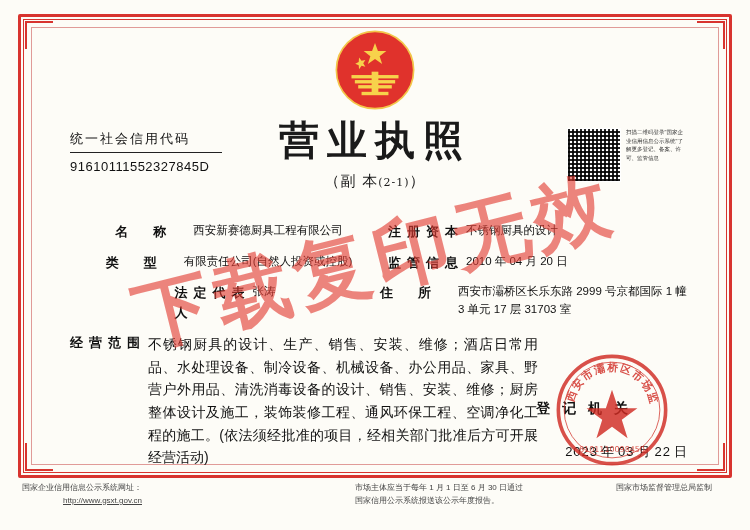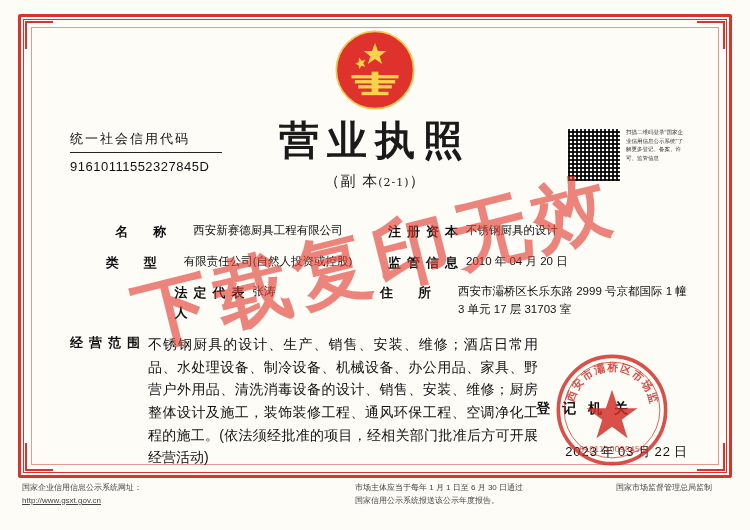--- a/index.html
+++ b/index.html
@@ -395,21 +395,21 @@
 
   <div class="date-line">
     <span class="num">2023</span><span>年</span><span class="num">03</span><span>月</span><span class="num">22</span><span>日</span>
   </div>
 
   <div class="watermark">下载复印无效</div>
 
   <div class="footer">
     <div class="f-left">
       <div>国家企业信用信息公示系统网址：</div>
-      <div style="text-decoration:underline;">http://www.gsxt.gov.cn</div>
+      <div style="text-decoration:underline;text-align:right;">http://www.gsxt.gov.cn</div>
     </div>
     <div class="f-center">
       <div>市场主体应当于每年 1 月 1 日至 6 月 30 日通过</div>
       <div>国家信用公示系统报送该公示年度报告。</div>
     </div>
     <div class="f-right">
       <div>国家市场监督管理总局监制</div>
     </div>
   </div>
 

